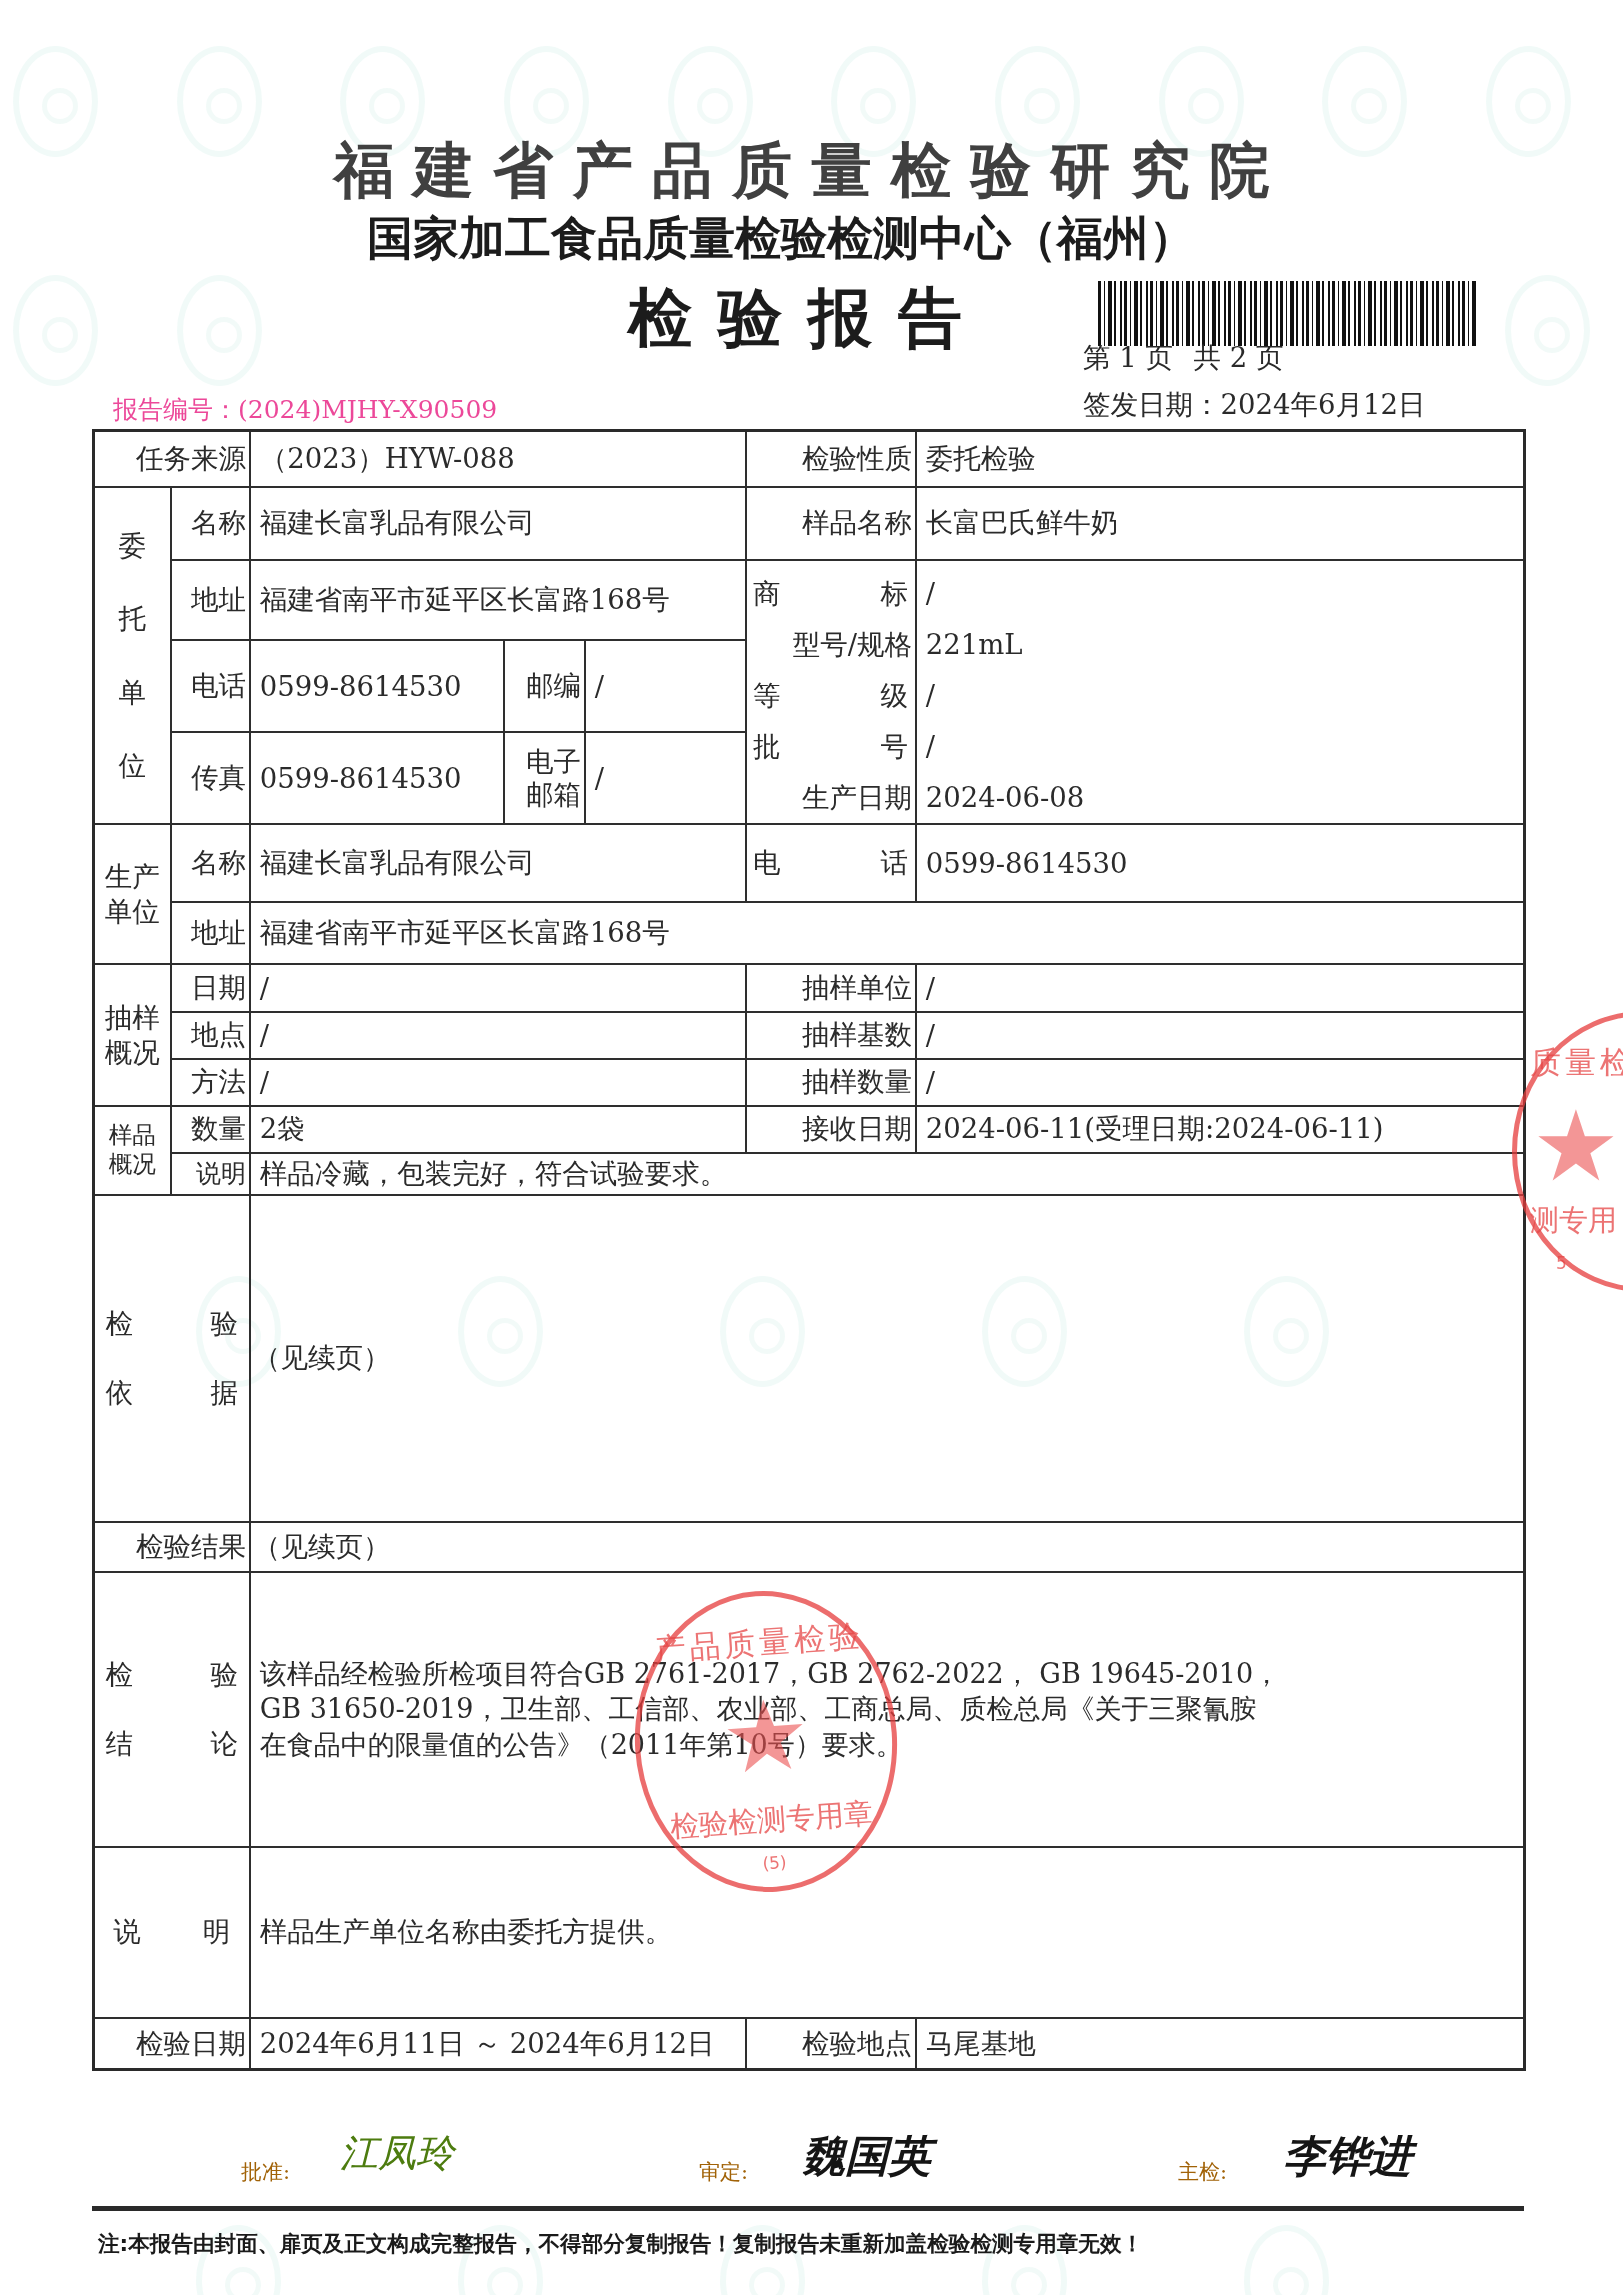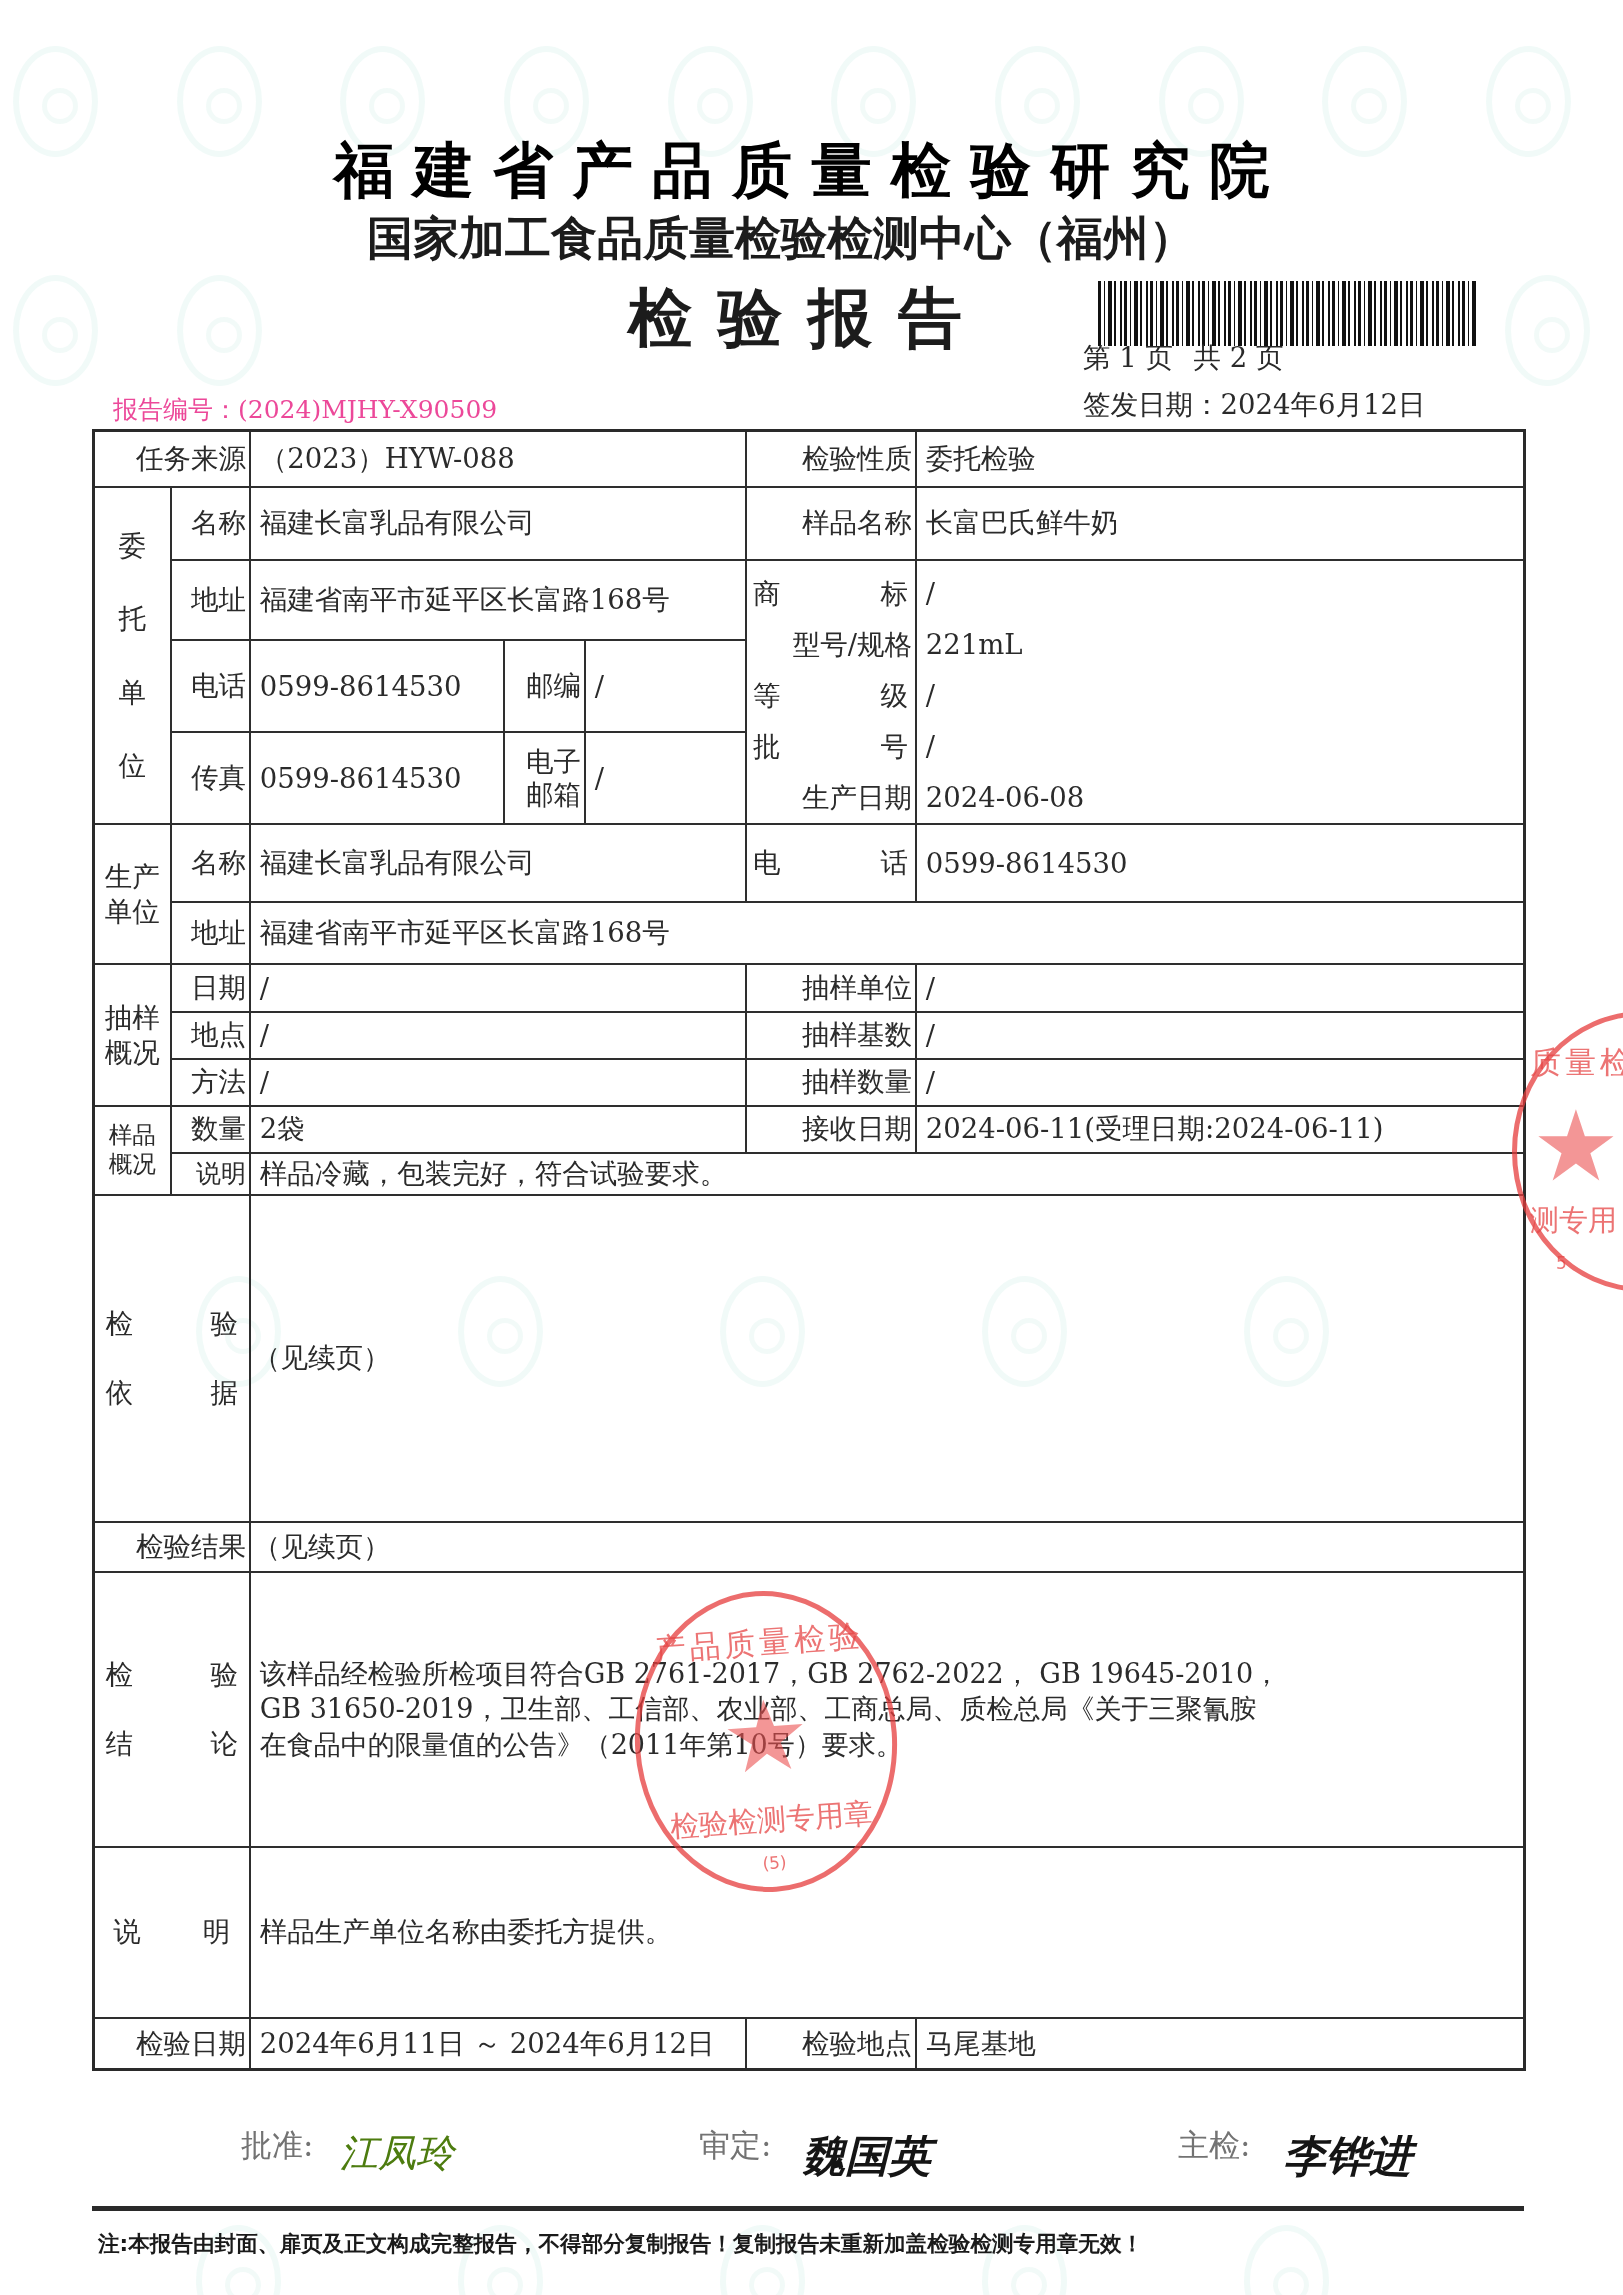--- a/index.html
+++ b/index.html
@@ -17,21 +17,21 @@
   }
   .wm::after {
     content: ""; position: absolute; left: 23px; top: 36px; width: 26px; height: 26px;
     border-radius: 50%; border: 5.2px solid rgba(150, 215, 200, 0.12);
   }
   .content { position: relative; z-index: 1; }
 
   .title1 {
     position: absolute; left: 0; width: 1623px; top: 131px; text-align: center;
     font-family: "DejaVu Sans", sans-serif; font-weight: bold; font-size: 60px;
-    letter-spacing: 19.6px; color: #000000;
+    letter-spacing: 19.6px; color: #404040;
   }
   .title2 {
     position: absolute; left: 367px; top: 208px;
     font-family: "DejaVu Sans", sans-serif; font-weight: bold; font-size: 46px;
     color: #1c1c1c;
   }
   .title3 {
     position: absolute; left: 628px; top: 275px;
     font-family: "DejaVu Sans", sans-serif; font-weight: bold; font-size: 64px;
     letter-spacing: 26px; color: #1c1c1c;
@@ -88,21 +88,21 @@
   }
   .stamp .bottom-text {
     position: absolute; left: 0; right: 0; bottom: 46px; text-align: center; font-size: 29px;
   }
   .stamp .code { position: absolute; left: 0; right: 0; bottom: 14.4px; text-align: center; font-size: 17px; }
   .stamp-main { left: 635px; top: 1591px; width: 262px; height: 301px; transform: rotate(-4deg); }
   .stamp-edge { left: 1512px; top: 1011px; width: 262px; height: 281px; }
 
   
   .sig-row { position: absolute; top: 2121px; left: 0; width: 1623px; height: 79px; }
-  .sig-label { position: absolute; font-size: 31px; color: #737373; top: 4px; }
+  .sig-label { position: absolute; font-size: 21px; color: #a16207; top: 37px; }
   .sig {
     position: absolute; top: 6.5px; font-family: "DejaVu Serif", serif; font-style: italic;
     font-size: 43px; color: #151515;
   }
   .bottom-rule { position: absolute; left: 92px; top: 2206px; width: 1432px; height: 5.2px; background: #2a2a2a; }
   .footer-note {
     position: absolute; left: 98px; top: 2229px; font-family: "DejaVu Sans", sans-serif;
     font-weight: bold; font-size: 21.6px; color: #1a1a1a;
   }
 </style>

